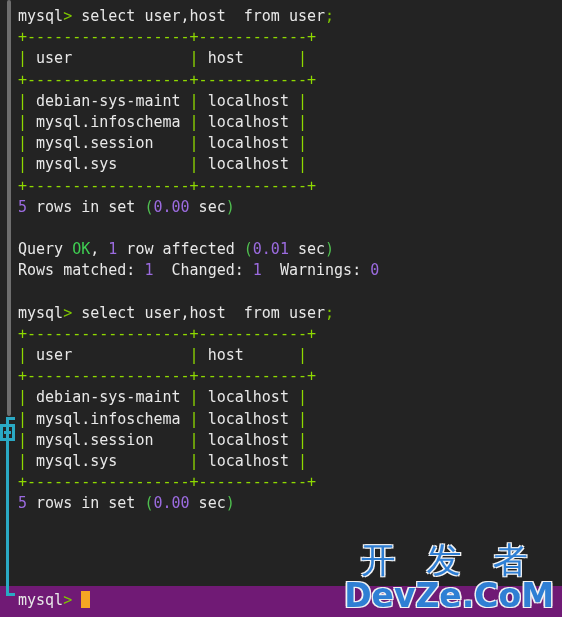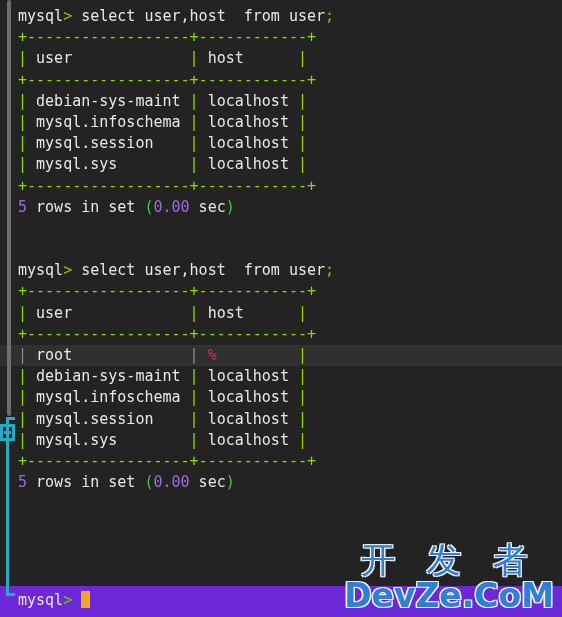--- a/index.html
+++ b/index.html
@@ -102,21 +102,21 @@
   .c-pct    { color: #e0245e; }
   .c-dim    { color: #8a8a8a; }
 
   
   #statusbar {
     position: absolute;
     left: 0;
     top: 586px;
     width: 562px;
     height: 31px;
-    background: #6d28d9;
+    background: #701a75;
   }
   #statusbar .line {
     padding-top: 4px;
     height: 27px;
   }
   .cursor {
     display: inline-block;
     width: 9px;
     height: 17px;
     background: #f5a623;
@@ -179,33 +179,34 @@
     <div class="line"><span class="c-border">| </span><span class="c-white tr-c1">mysql.sys        </span><span class="c-border tr-p">| </span><span class="c-white tr-c2">localhost </span><span class="c-border tr-e">|</span></div>
 
 
     <div class="line"><span class="c-border">+------------------+------------+</span></div>
 
     <div class="line"><span class="c-num">5</span><span class="c-white"> rows in set </span><span class="c-paren">(</span><span class="c-num">0.00</span><span class="c-white"> sec</span><span class="c-paren">)</span></div>
 
     <div class="line blank">&nbsp;</div>
 
 
-
+    <div class="line"><span class="c-white">Query </span><span class="c-ok">OK</span><span class="c-white">, </span><span class="c-num">1</span><span class="c-white"> row affected </span><span class="c-paren">(</span><span class="c-num">0.01</span><span class="c-white"> sec</span><span class="c-paren">)</span></div>
+
+    <div class="line"><span class="c-white">Rows matched: </span><span class="c-num">1</span><span class="c-white">  Changed: </span><span class="c-num">1</span><span class="c-white">  Warnings: </span><span class="c-num">0</span></div>
 
     <div class="line blank">&nbsp;</div>
 
     <div class="line"><span class="c-white">mysql</span><span class="c-green">&gt;</span><span class="c-white"> select user,host  from user</span><span class="c-green">;</span></div>
 
     <div class="line"><span class="c-border">+------------------+------------+</span></div>
 
     <div class="line"><span class="c-border">| </span><span class="c-white tr-c1">user             </span><span class="c-border tr-p">| </span><span class="c-white tr-c2">host      </span><span class="c-border tr-e">|</span></div>
 
     <div class="line"><span class="c-border">+------------------+------------+</span></div>
 
-    <div class="line hl"><span class="c-dim">| </span><span class="c-white tr-c1">root             </span><span class="c-dim tr-p">| </span><span class="c-pct tr-c2">%         </span><span class="c-border tr-e">|</span></div>
 
     <div class="line"><span class="c-border">| </span><span class="c-white tr-c1">debian-sys-maint </span><span class="c-border tr-p">| </span><span class="c-white tr-c2">localhost </span><span class="c-border tr-e">|</span></div>
 
     <div class="line"><span class="c-border">| </span><span class="c-white tr-c1">mysql.infoschema </span><span class="c-border tr-p">| </span><span class="c-white tr-c2">localhost </span><span class="c-border tr-e">|</span></div>
 
     <div class="line"><span class="c-border">| </span><span class="c-white tr-c1">mysql.session    </span><span class="c-border tr-p">| </span><span class="c-white tr-c2">localhost </span><span class="c-border tr-e">|</span></div>
 
     <div class="line"><span class="c-border">| </span><span class="c-white tr-c1">mysql.sys        </span><span class="c-border tr-p">| </span><span class="c-white tr-c2">localhost </span><span class="c-border tr-e">|</span></div>
 
     <div class="line"><span class="c-border">+------------------+------------+</span></div>

